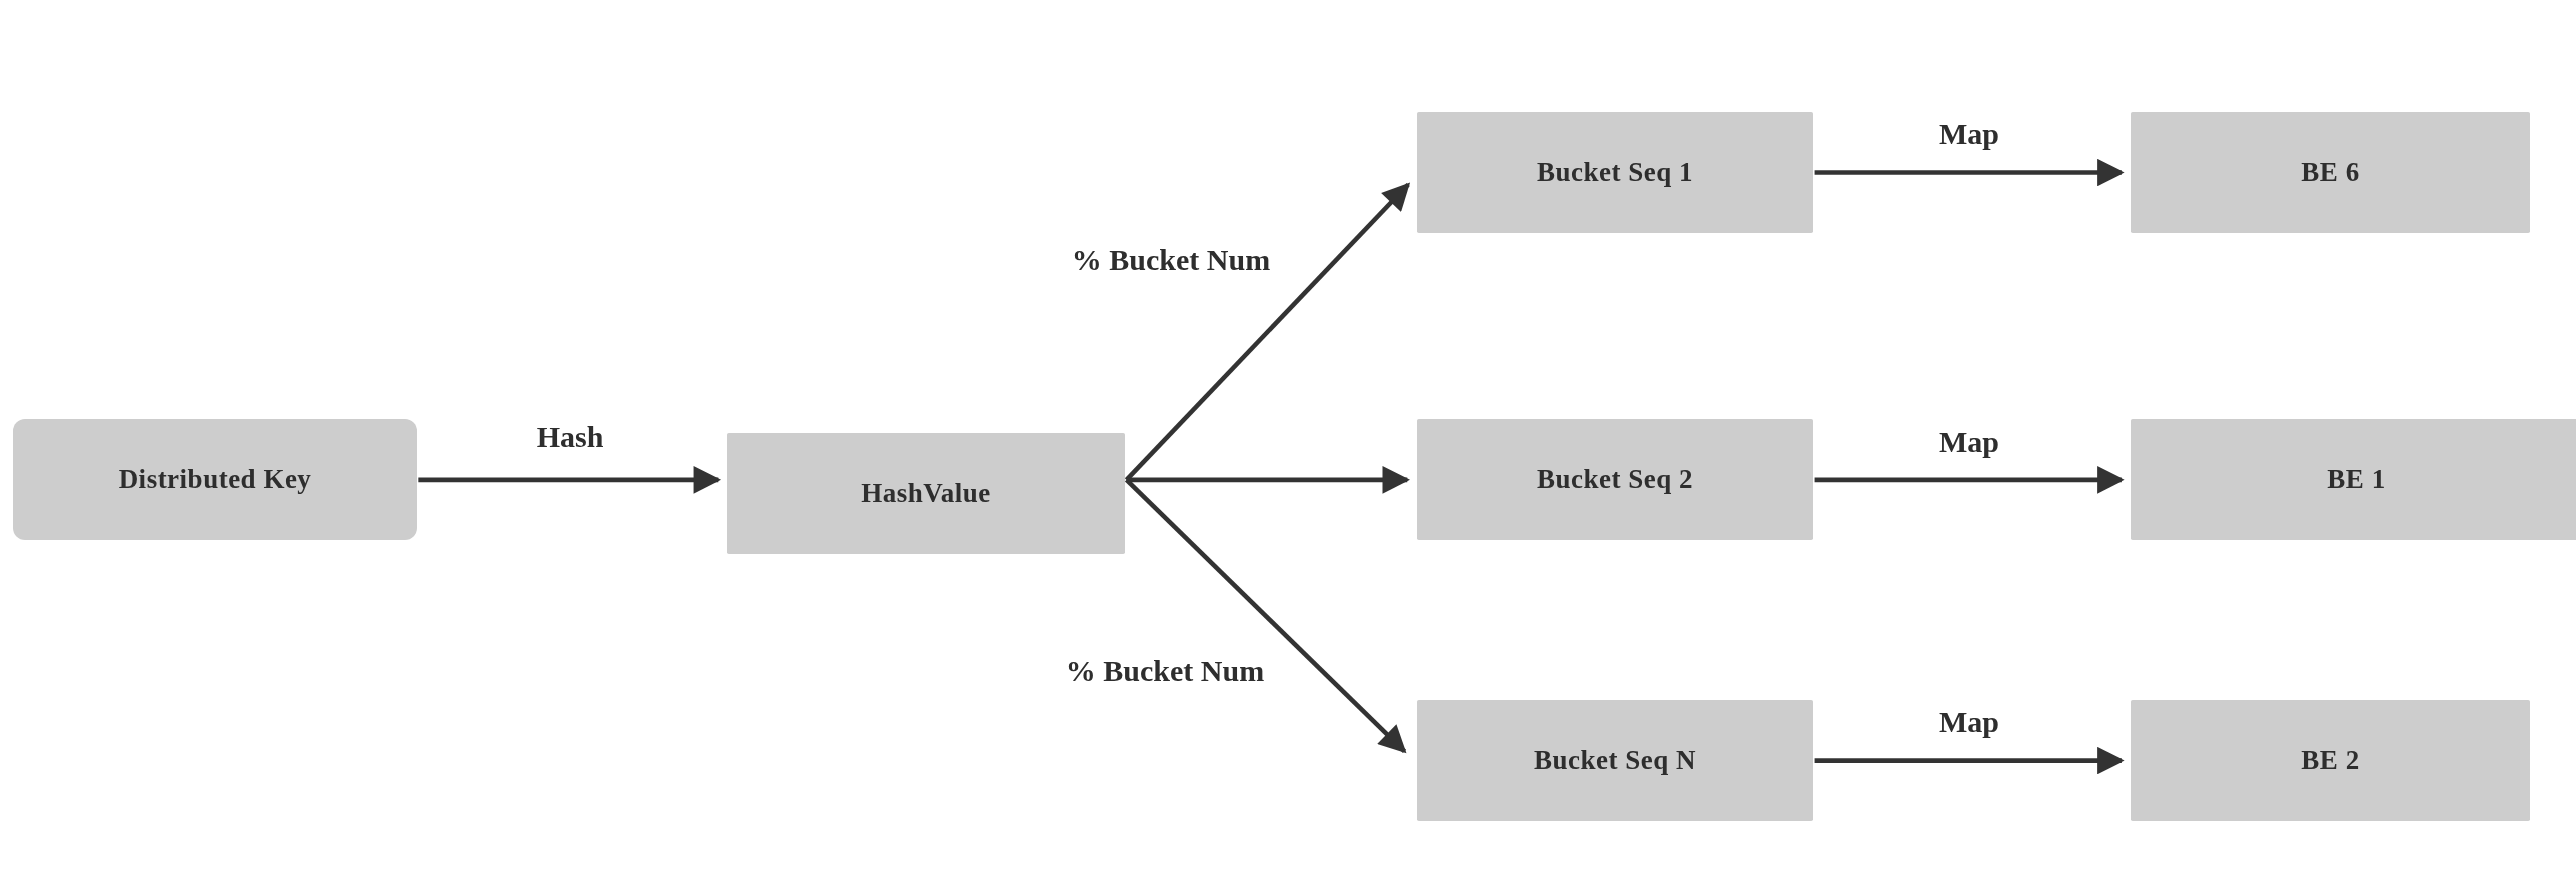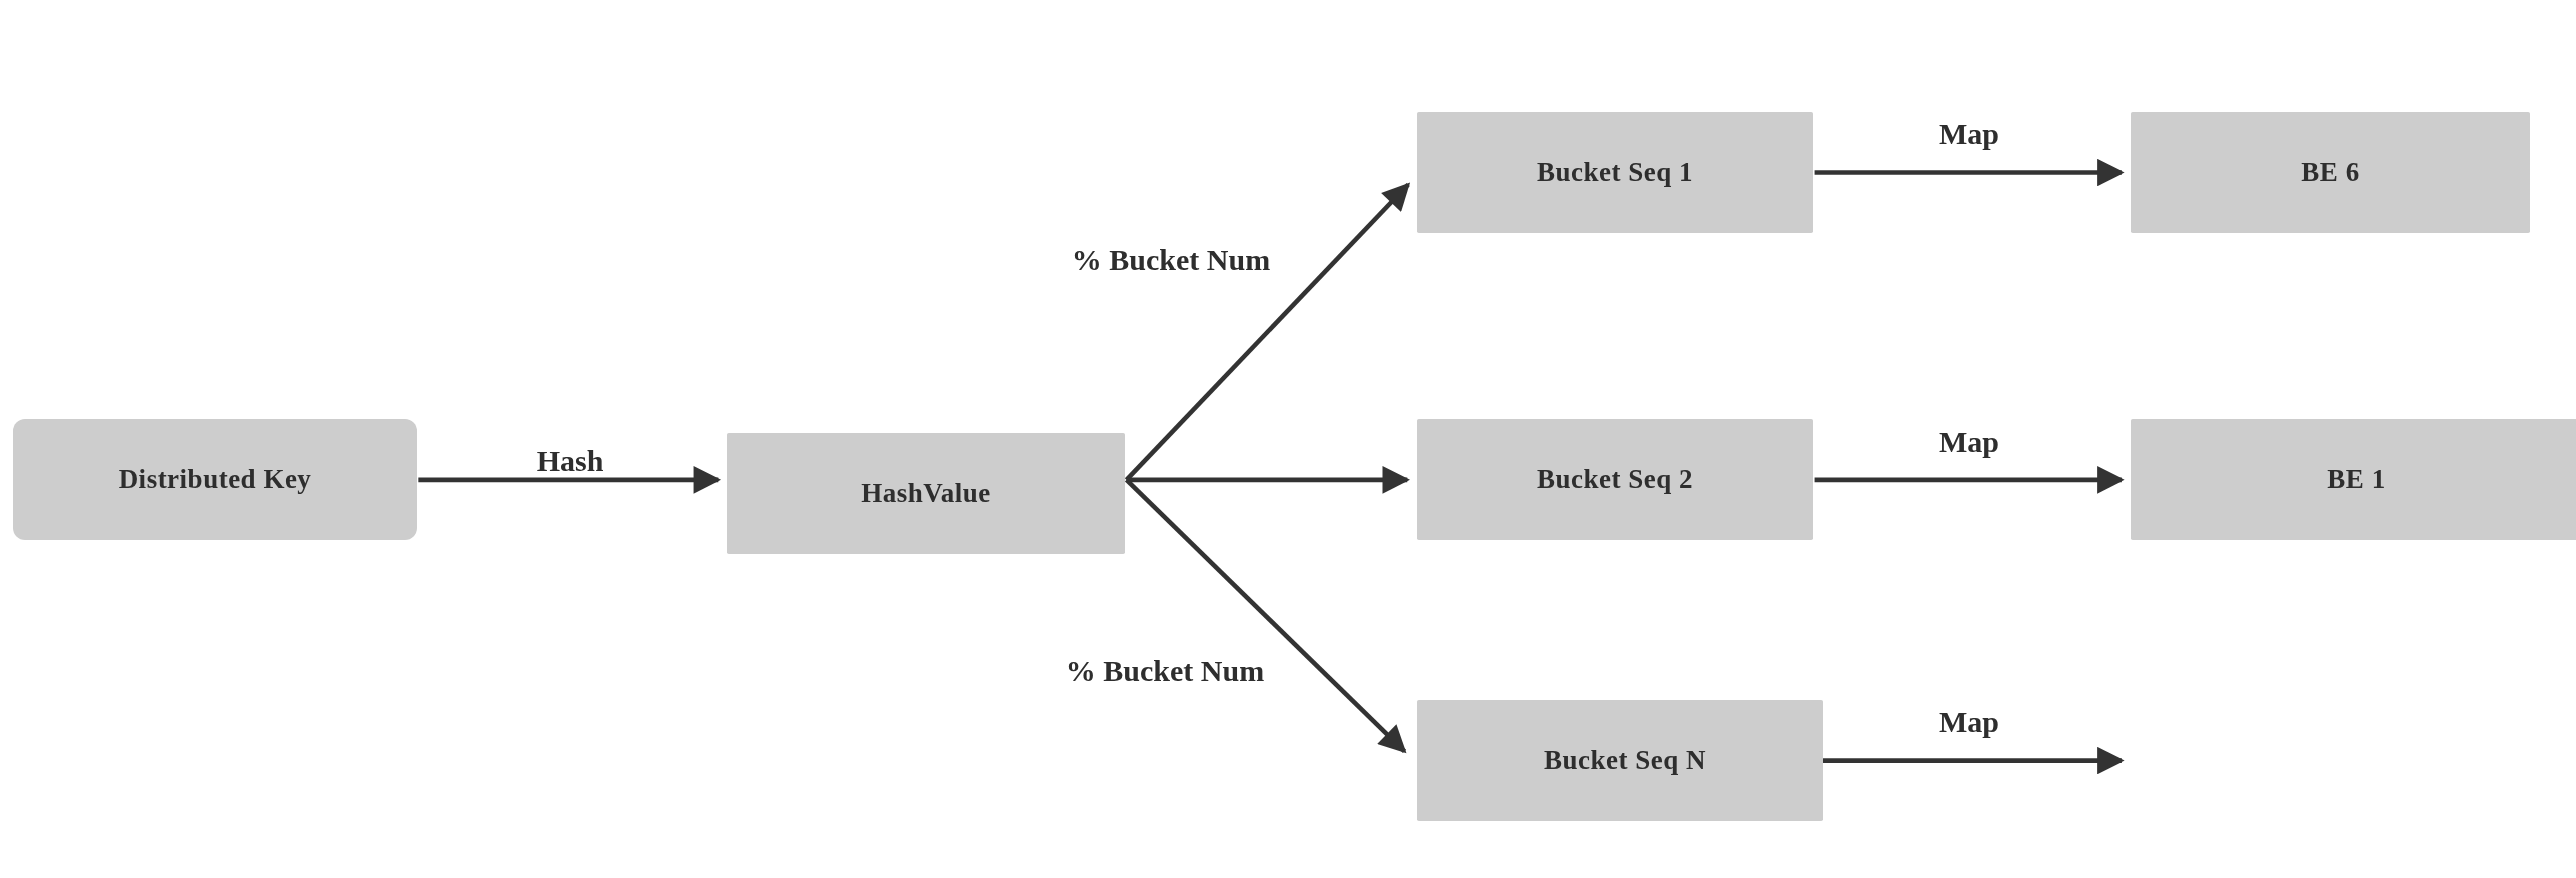--- a/index.html
+++ b/index.html
@@ -70,28 +70,29 @@
   </svg>
 
   <div class="node" style="left:13px; top:419px; width:404px; height:121px;border-radius:12px;">Distributed Key</div>
 
   <div class="node" style="left:727px; top:419px; width:398px; height:121px;margin-top:14px;">HashValue</div>
 
   <div class="node" style="left:1417px; top:112px; width:396px; height:121px;">Bucket Seq 1</div>
 
   <div class="node" style="left:1417px; top:419px; width:396px; height:121px;text-align:right;">Bucket Seq 2</div>
 
-  <div class="node" style="left:1417px; top:700px; width:396px; height:121px;padding-left:10px;">Bucket Seq N</div>
+  <div class="node" style="left:1417px; top:700px; width:396px; height:121px;">Bucket Seq N</div>
 
   <div class="node" style="left:2131px; top:112px; width:399px; height:121px;">BE 6</div>
 
   <div class="node" style="left:2131px; top:419px; width:451px; height:121px;">BE 1</div>
 
+  <div class="node" style="left:2131px; top:700px; width:399px; height:121px;">BE 2</div>
 
-  <div class="edge-label" style="left:570px; top:420px;margin-top:24px;">Hash</div>
+  <div class="edge-label" style="left:570px; top:420px;">Hash</div>
 
   <div class="edge-label" style="left:1171px; top:243px;">% Bucket Num</div>
 
   <div class="edge-label" style="left:1165px; top:654px;">% Bucket Num</div>
 
   <div class="edge-label" style="left:1969px; top:117px;">Map</div>
 
   <div class="edge-label" style="left:1969px; top:425px;">Map</div>
 
   <div class="edge-label" style="left:1969px; top:705px;">Map</div>

